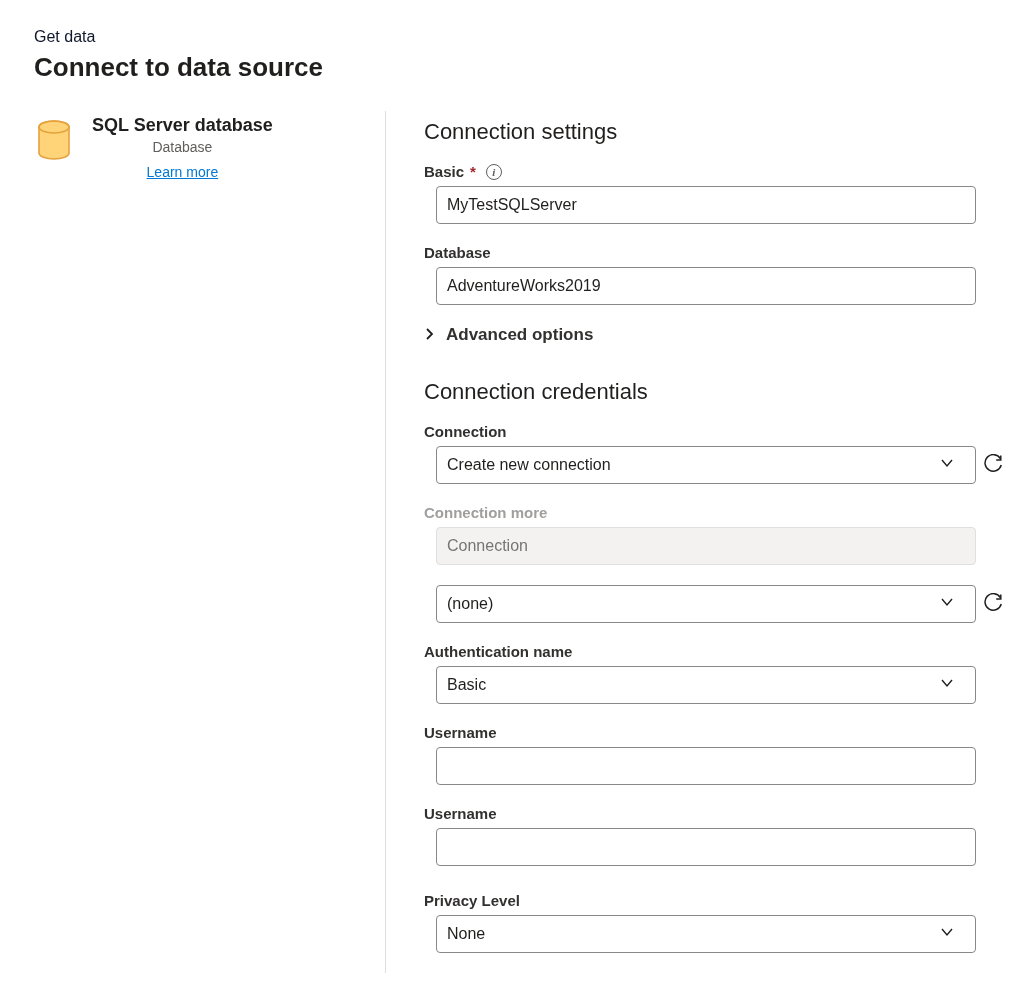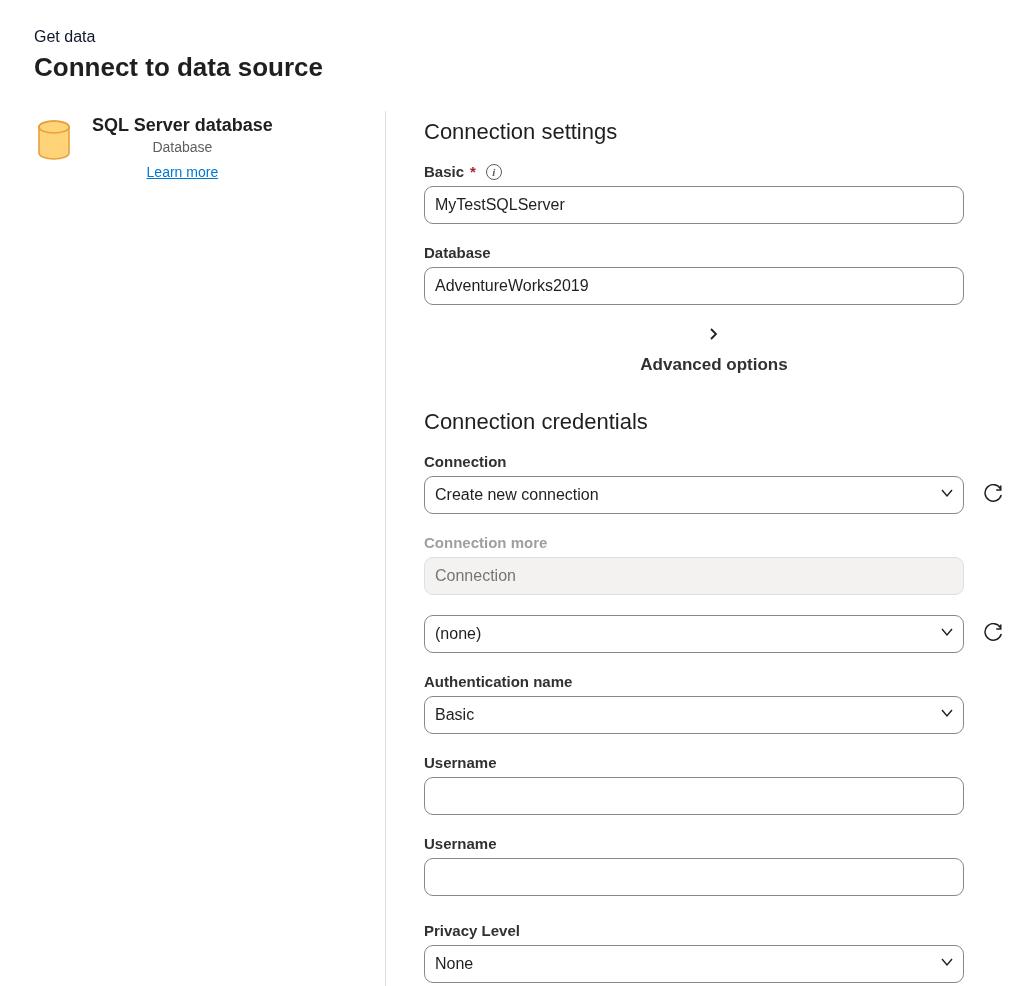--- a/index.html
+++ b/index.html
@@ -28,35 +28,36 @@
   .section-h { font-size: 22px; font-weight: 400; margin: 6px 0 18px 0; color:#201f1e;}
   .section-h.credentials { margin-top: 34px; }
   .field { margin-bottom: 20px; }
   .field-label { font-size: 15px; font-weight: 600; margin-bottom: 6px; display: flex; align-items: center; gap: 6px;}
   .field-label.disabled { color: #a19f9d; font-weight: 600;}
   .required { color: #a4262c; font-weight: 700; }
   .info-icon { width:16px; height:16px; border:1px solid #605e5c; border-radius:50%; display:inline-flex; align-items:center; justify-content:center; font-size:11px; font-family: Georgia, serif; font-style: italic; color:#605e5c; margin-left:4px; cursor: default;}
   .ctrl-row { display: flex; align-items: center; gap: 18px; width: 100%; }
   .text-input {
     width: 540px; height: 38px;
-    border: 1px solid #8a8886; border-radius: 9px;
+    border: 1px solid #8a8886; border-radius: 4px;
     padding: 0 10px; font-size: 16px;
     font-family: inherit; color:#201f1e;
     background: #fff;
+    margin-left: 12px;
   }
   .text-input.disabled {
     background: #f3f2f1; border: 1px solid #e1dfdd; color:#a19f9d;
   }
   .select-wrap { position: relative; width: 540px; }
   .select-wrap .text-input { padding-right: 36px; cursor: pointer; }
   .chev { position: absolute; right: 10px; top: 50%; transform: translateY(-50%); pointer-events: none;}
   .chev svg { width:14px; height:14px; }
   .refresh-btn { width: 22px; height:22px; display:flex; align-items:center; justify-content:center; cursor:pointer; background:none; border:none; padding:0;}
   .refresh-btn svg { width:22px; height:22px;}
-  .expander { display: flex; align-items: center; gap: 10px; font-size: 17px; font-weight: 600; cursor: pointer; margin-top: 6px; margin-bottom: 10px; flex-direction: column; }
+  .expander { display: flex; align-items: center; gap: 10px; font-size: 17px; font-weight: 600; cursor: pointer; margin-top: 6px; margin-bottom: 10px; }
   .expander .chev-right svg { width:12px; height:12px; }
 </style>
 </head>
 <body>
 
 <div class="page">
   <div class="breadcrumb">Get data</div>
   <h1 class="page-title">Connect to data source</h1>
 
   <div class="columns">

